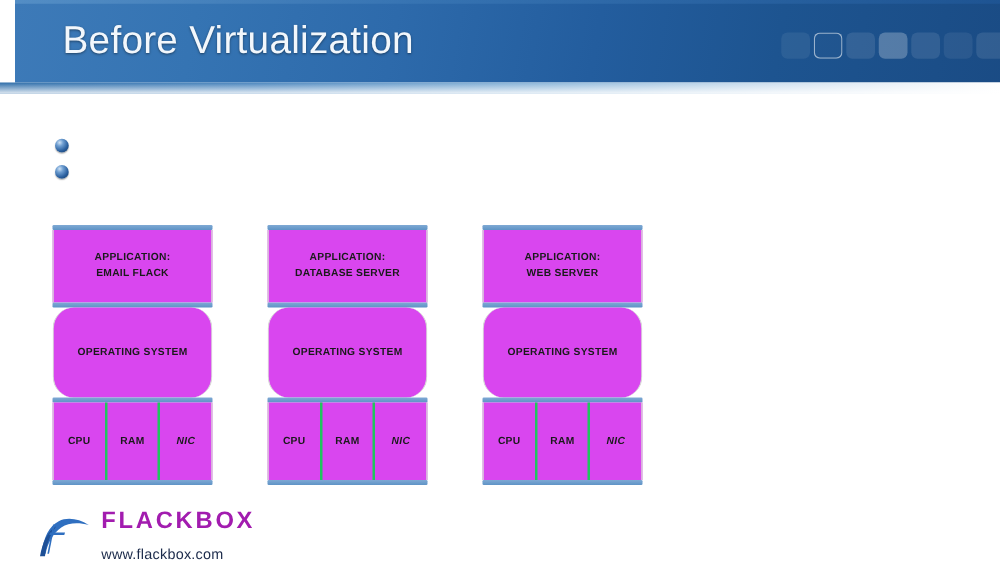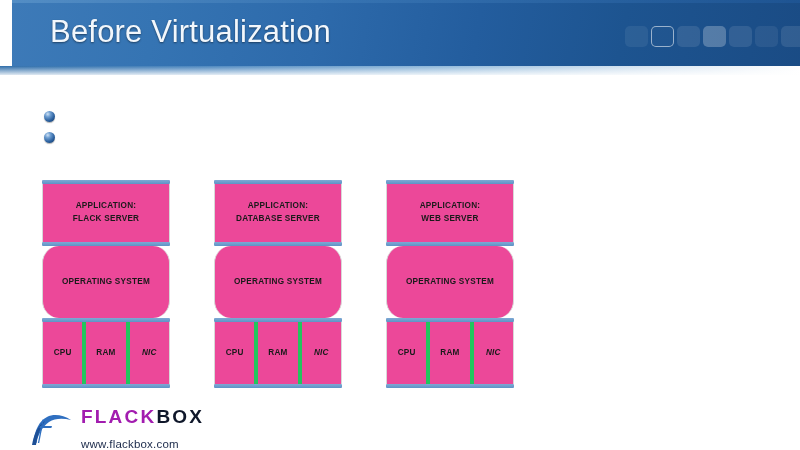--- a/index.html
+++ b/index.html
@@ -135,21 +135,21 @@
   }
   .stack.s2 { margin-left: 44px; }
   .stack.s3 { margin-left: 44px; }
 
   .rule {
     height: 4px;
     background: linear-gradient(to bottom, #7fa9d4, #5e93c6);
     border-radius: 1px;
   }
   .panel {
-    background: #ec4899;
+    background: #d946ef;
     border-left: 1px solid #d8d8d8;
     border-right: 1px solid #d8d8d8;
     box-sizing: border-box;
     display: flex;
     align-items: center;
     justify-content: center;
     text-align: center;
   }
   .panel-app {
     height: 58px;
@@ -166,21 +166,21 @@
     font-weight: bold;
     color: #1a1a1a;
     letter-spacing: .25px;
     line-height: 1.55;
   }
   .hw-cell {
     flex: 1 1 0;
     display: flex;
     align-items: center;
     justify-content: center;
-    border-right: 4px solid #22c55e;
+    border-right: 2px solid #22c55e;
     box-sizing: border-box;
   }
   .hw-cell:last-child { border-right: none; font-style: italic; }
 
   
   .logo-block {
     position: absolute;
     left: 30px;
     top: 407px;
     display: flex;
@@ -192,21 +192,21 @@
     margin-right: 5px;
     flex: 0 0 auto;
   }
   .logo-wordmark {
     font-size: 19px;
     font-weight: bold;
     letter-spacing: 2.2px;
     line-height: 1;
   }
   .lw-flack { color: #a21caf; }
-  .lw-box { color: #0f172a; text-align: center; }
+  .lw-box { color: #a21caf; text-align: center; }
   .logo-url {
     font-size: 11.5px;
     color: #1b2a4a;
     letter-spacing: .2px;
     margin-top: 12px;
   }
 </style>
 </head>
 <body>
 
@@ -232,21 +232,21 @@
     <span class="bullet-marker"></span>
   </div>
 </div>
 
 <div class="stacks">
 
   <div class="stack s1">
     <div class="rule"></div>
     <div class="panel panel-app">
       <div class="panel-label">APPLICATION:</div>
-      <div class="panel-label">FLACK SERVER</div>
+      <div class="panel-label">EMAIL FLACK</div>
     </div>
     <div class="rule"></div>
     <div class="panel panel-os">
       <div class="panel-label">OPERATING SYSTEM</div>
     </div>
     <div class="rule"></div>
     <div class="panel panel-hw">
       <div class="hw-cell">
           <span class="panel-label">CPU</span>
         </div>

